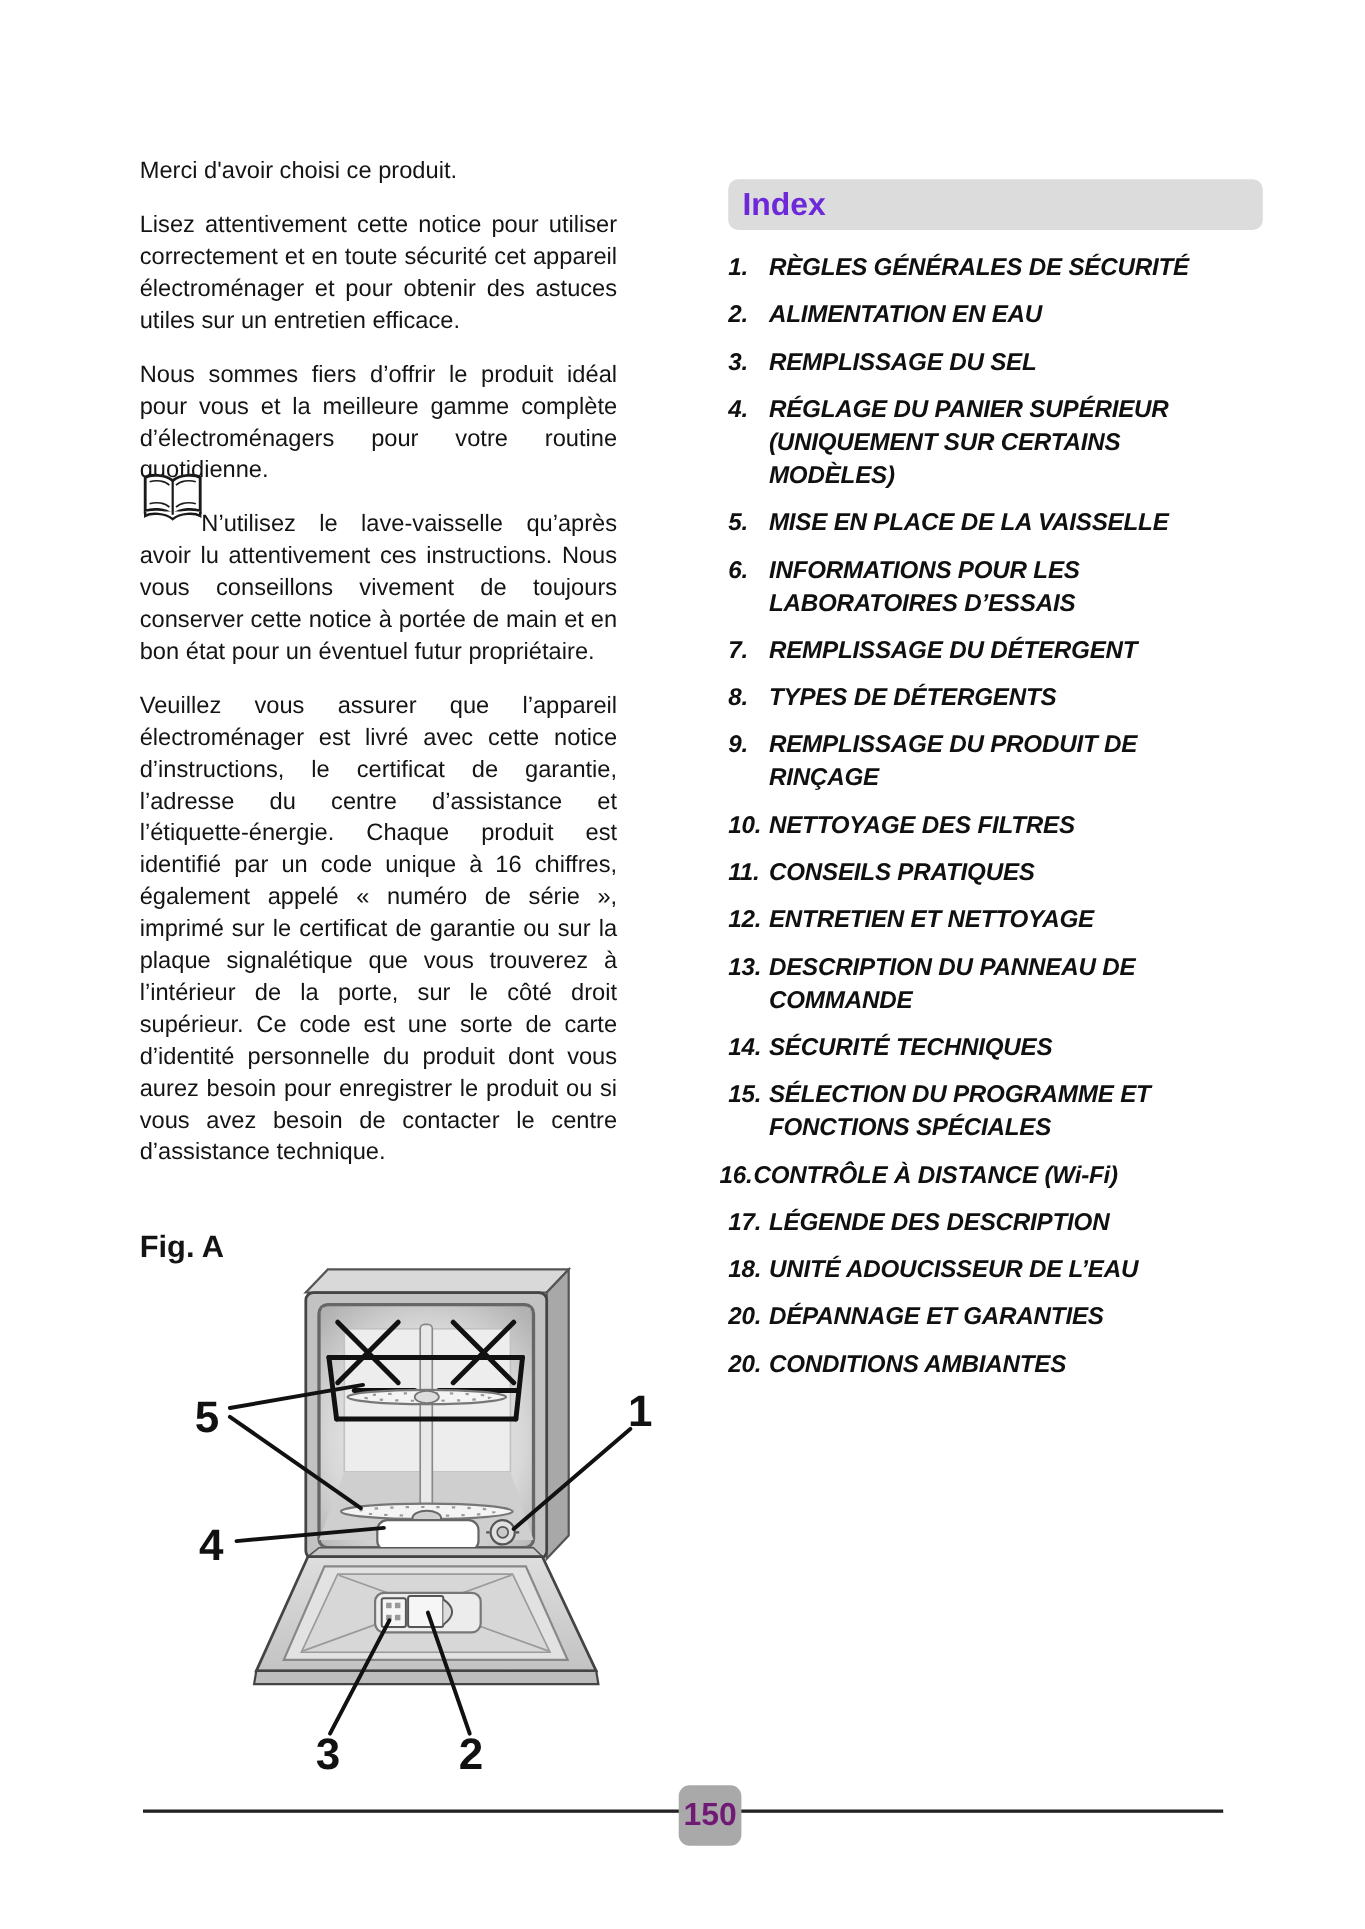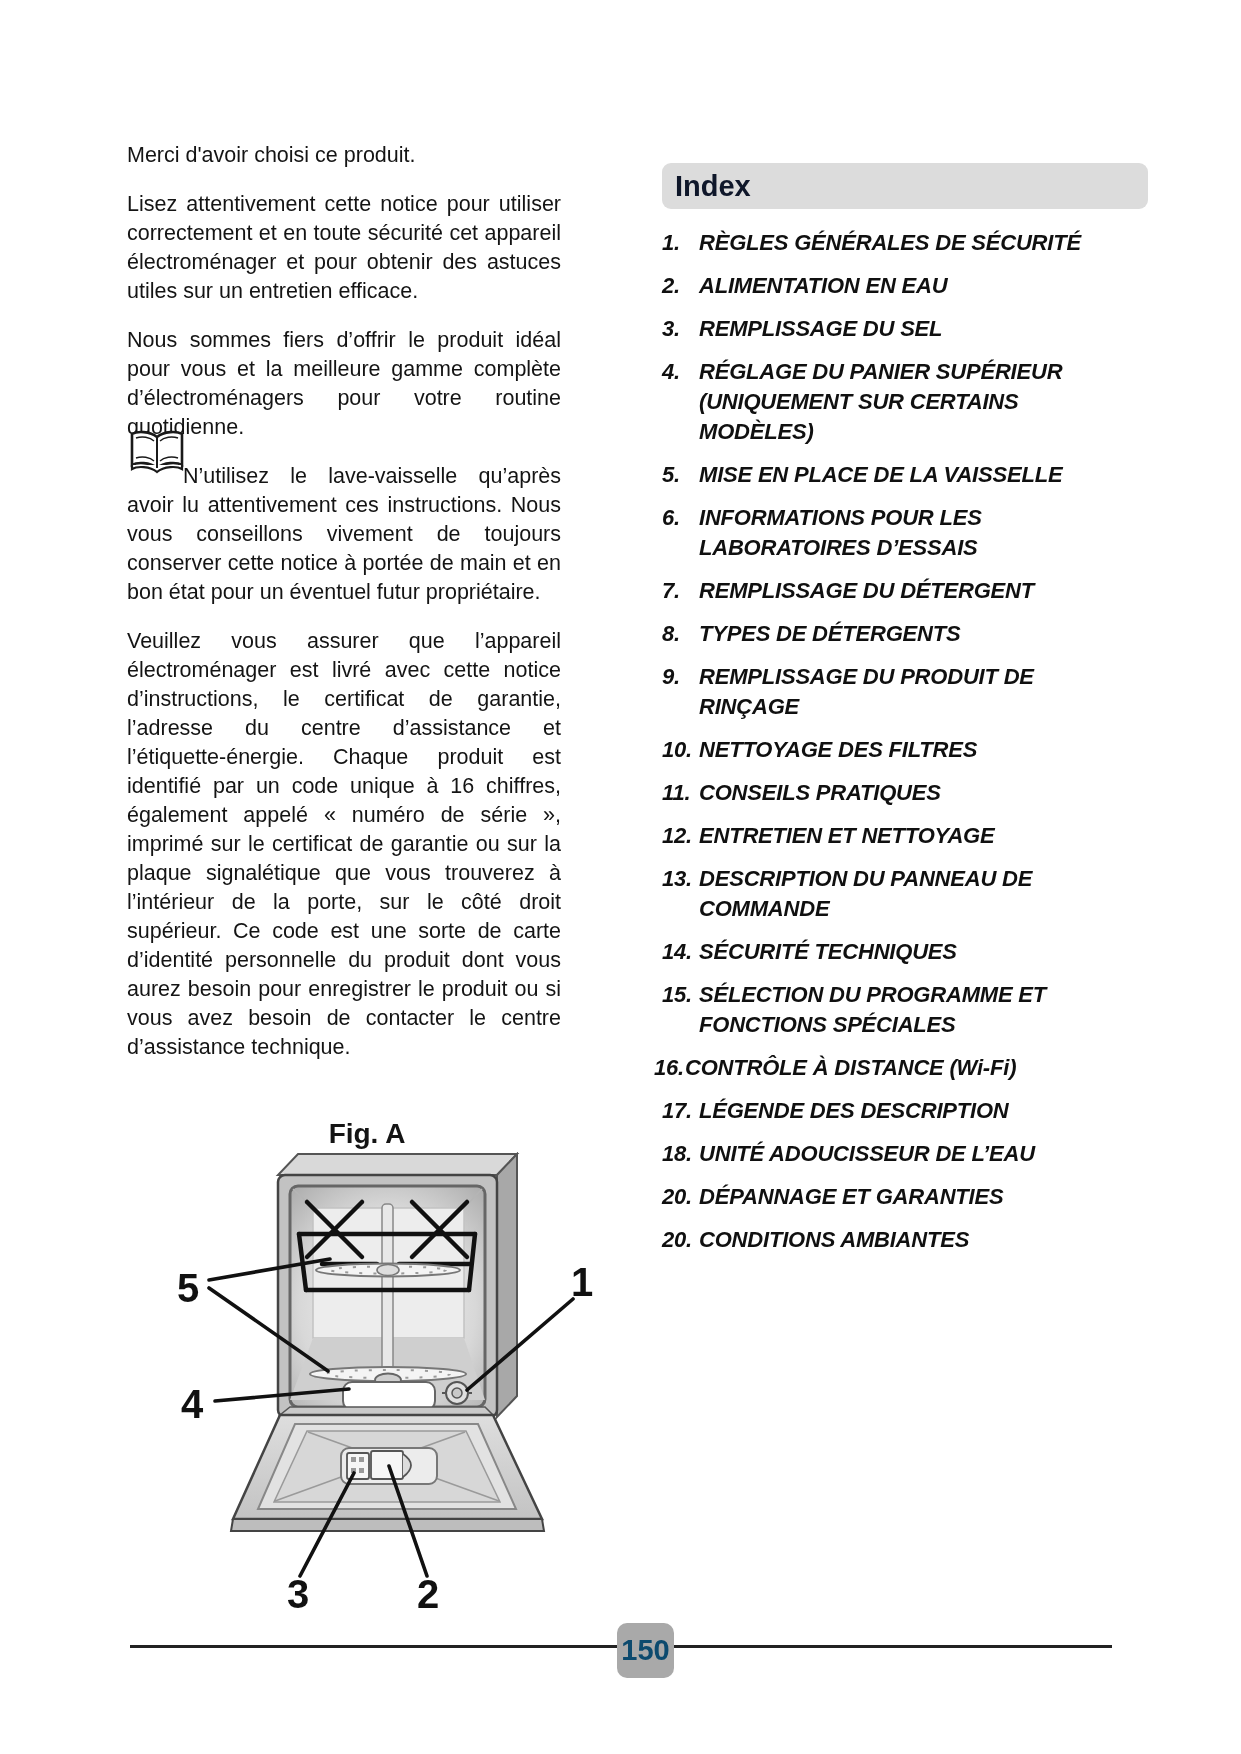--- a/index.html
+++ b/index.html
@@ -22,31 +22,31 @@
   .para3{margin-top:46px;position:relative;}
   .book-float{
     float:left;width:56px;height:29px;position:relative;
   }
   .book-float svg{
     position:absolute;left:2px;top:-34px;width:56px;height:47px;
   }
 
   
   .fig-block{position:absolute;left:127px;top:1118px;width:480px;}
-  .fig-label{font-size:28px;font-weight:bold;margin:0 0 2px 0;text-align:center;}
+  .fig-label{font-size:28px;font-weight:bold;margin:0 0 2px 0;}
   .fig-svg{display:block;}
 
   
   .right-col{position:absolute;left:662px;top:163px;width:486px;}
   .index-bar{
     background:#dcdcdc;
     border-radius:9px;
     height:46px;line-height:47px;
     padding-left:13px;
-    font-size:29px;font-weight:bold;color:#0f172a;
+    font-size:29px;font-weight:bold;color:#6d28d9;
   }
   .idx-list{margin-top:19px;}
   .idx-item{
     display:flex;
     font-weight:bold;font-style:italic;
     font-size:22px;line-height:30px;
     letter-spacing:-0.2px;
     color:#101010;
     margin-bottom:13px;
   }
@@ -56,21 +56,21 @@
   .idx-item.tight .idx-num{width:auto;margin-right:1px;}
 
   
   .footer-line{
     position:absolute;left:130px;top:1645px;width:982px;height:3px;
     background:#222222;
   }
   .page-badge{
     position:absolute;left:617px;top:1623px;width:57px;height:55px;
     background:#a9a9a9;border-radius:10px;
-    color:#0c4a6e;font-weight:bold;font-size:29px;
+    color:#701a75;font-weight:bold;font-size:29px;
     text-align:center;line-height:55px;
   }
 
   .fig-callout-num{
     font-weight:bold;font-size:40px;fill:#111111;
     font-family:"Liberation Sans","DejaVu Sans",sans-serif;
   }
 </style>
 </head>
 <body>

